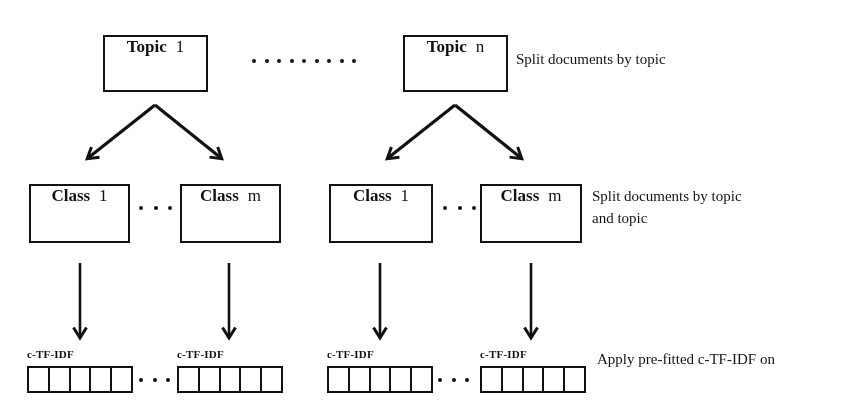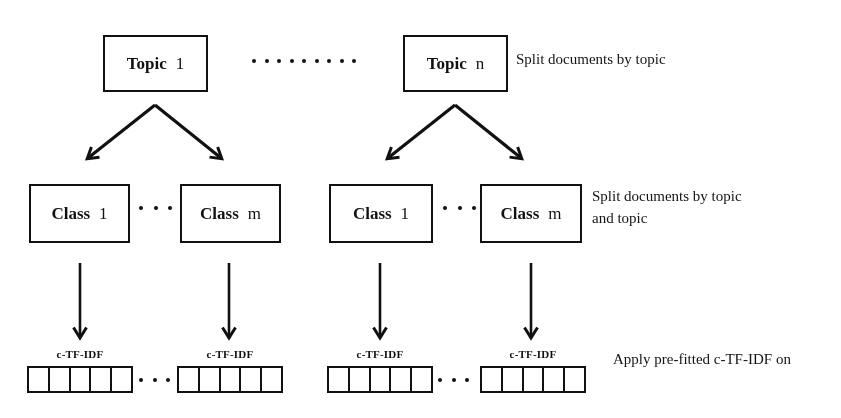--- a/index.html
+++ b/index.html
@@ -18,60 +18,60 @@
     pointer-events:none;
   }
   svg.arrows line{stroke:var(--ink,#111);}
   svg.arrows .diag{stroke-width:3.2px;}
   svg.arrows .vert{stroke-width:2.6px;}
   #ahpath{stroke:var(--ink,#111);}
   .box{
     position:absolute;
     border:2px solid var(--ink,#111);
     background:#fff;
-    display:flex;align-items:center;justify-content:center;
+    display:flex;align-items:flex-start;justify-content:center;
     column-gap:9px;
     font-size:17px;color:var(--ink,#111);
     box-sizing:border-box;
   }
   .box .bname{font-weight:bold;}
   .box .bvar{font-weight:normal;}
   .dots{
     position:absolute;display:flex;align-items:center;
     justify-content:space-between;height:6px;
   }
   .dot{
     width:4px;height:4px;border-radius:50%;
     background:var(--ink,#111);flex:0 0 auto;
   }
   .vlabel{
     position:absolute;
     font-size:11px;font-weight:bold;
-    text-align:center;color:var(--ink,#111);
+    color:var(--ink,#111);
     letter-spacing:0.2px;
   }
   .vector{
     position:absolute;display:flex;
     width:106px;height:27px;box-sizing:border-box;
   }
   .cell{
     flex:1 1 auto;height:100%;
     border:2px solid var(--ink,#111);
     background:#fff;box-sizing:border-box;
   }
   .cell + .cell{margin-left:-2px;}
   .ann{
     position:absolute;
     font-size:15px;color:#141414;
     white-space:nowrap;
   }
   .ann .line{display:block;}
   .ann-topic{left:516px;top:51px;}
   .ann-class{left:592px;top:185px;line-height:22px;}
-  .ann-ctfidf{left:597px;top:349px;line-height:21px;margin-left:16px;}
+  .ann-ctfidf{left:597px;top:349px;line-height:21px;}
 </style>
 </head>
 <body>
 
 <div class="canvas">
 
   <svg class="arrows" viewBox="0 0 841 418" aria-hidden="true">
     <defs>
       <marker id="ah" markerUnits="userSpaceOnUse" markerWidth="26" markerHeight="22" viewBox="-13 -11 26 22" refX="-1" refY="0" orient="auto">
         <path id="ahpath" d="M -10.5 -6.5 L 0 0 L -10.5 6.5" fill="none" stroke-width="3"></path>

